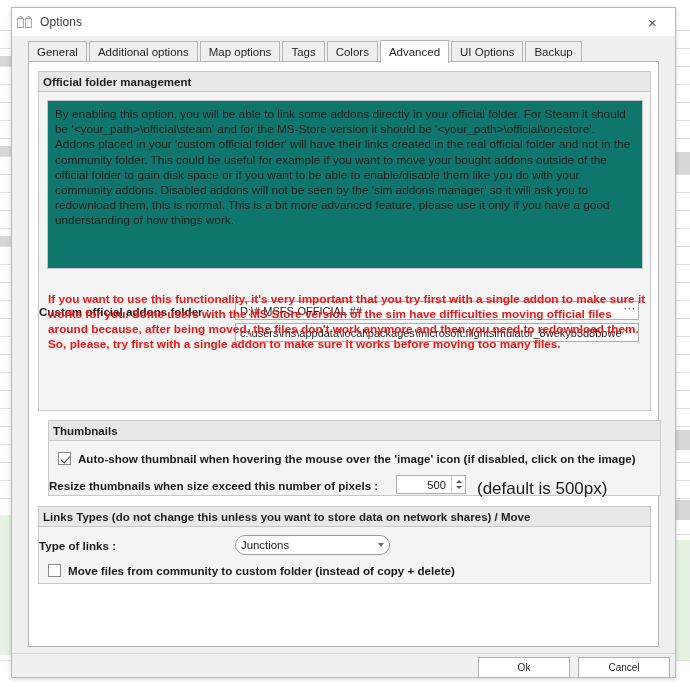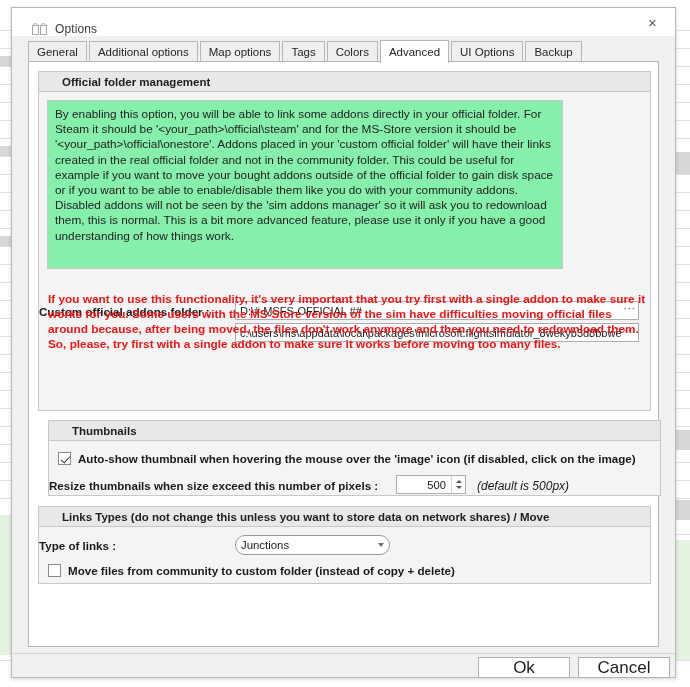--- a/index.html
+++ b/index.html
@@ -45,22 +45,22 @@
     border: 1px solid #b9b9b9;
     box-shadow: 0 1px 4px rgba(0,0,0,0.18);
     box-sizing: border-box;
   }
 
   #titlebar {
     position: relative;
     height: 28px;
     background: #ffffff;
     display: flex;
-    align-items: flex-end;
-    padding-left: 20px;
+    align-items: center;
+    padding-left: 5px;
   }
   #titlebar .title-icon {
     width: 16px;
     height: 14px;
     margin-right: 7px;
     position: relative;
     flex: 0 0 auto;
   }
   #titlebar .title-text {
     font-size: 12px;
@@ -133,21 +133,21 @@
     position: absolute;
     border: 1px solid #c8c8c8;
     background: #f4f4f4;
     box-sizing: border-box;
   }
   .group-header {
     height: 20px;
     line-height: 20px;
     background: #e8e8e8;
     border-bottom: 1px solid #c8c8c8;
-    padding-left: 23px;
+    padding-left: 4px;
     font-size: 11.5px;
     font-weight: bold;
     color: #1e1e1e;
     box-sizing: border-box;
     white-space: nowrap;
     overflow: hidden;
   }
   .group-body {
     position: relative;
     height: calc(100% - 21px);
@@ -156,23 +156,23 @@
 
   #grp-official { left: 9px;  top: 9px;   width: 613px; height: 340px; }
   #grp-thumbs   { left: 19px;  top: 358px; width: 613px; height: 76px;  }
   #grp-links    { left: 9px;  top: 444px; width: 613px; height: 78px;  }
 
   
   #desc-box {
     position: absolute;
     left: 8px;
     top: 8px;
-    width: 516px;
+    width: 596px;
     height: 169px;
-    background: #86efac;
+    background: #0f766e;
     border: 1px solid #c6c6c6;
     box-sizing: border-box;
     padding: 6px 7px 0 7px;
     font-size: 11.8px;
     line-height: 15.2px;
     color: #1d1d1d;
     overflow: hidden;
   }
 
   
@@ -292,24 +292,23 @@
   .sarrow {
     width: 0; height: 0;
     border-left: 3px solid transparent;
     border-right: 3px solid transparent;
   }
   .sarrow.up   { border-bottom: 3.5px solid #555; margin-bottom: 2.5px; }
   .sarrow.down { border-top: 3.5px solid #555; }
 
   .hintlabel {
     position: absolute;
-    font-size: 12px;
+    font-size: 17px;
     color: #1a1a1a;
     white-space: nowrap;
-    font-style: italic;
   }
 
   
   .combo {
     position: absolute;
     height: 20px;
     background: #ffffff;
     border: 1px solid #9a9a9a;
     box-sizing: border-box;
     display: flex;
@@ -346,21 +345,21 @@
     width: 100%;
     height: 26px;
     border-top: 1px solid #d5d5d5;
   }
   .dlgbtn {
     position: absolute;
     top: 3px;
     height: 21px;
     line-height: 20px;
     text-align: center;
-    font-size: 17px;
+    font-size: 10px;
     color: #1e1e1e;
     background: #ffffff;
     border: 1px solid #b1b1b1;
     box-sizing: border-box;
     cursor: default;
   }
   #btn-ok     { right: 105px; width: 92px; }
   #btn-cancel { right: 5px;   width: 92px; }
 </style>
 </head>

